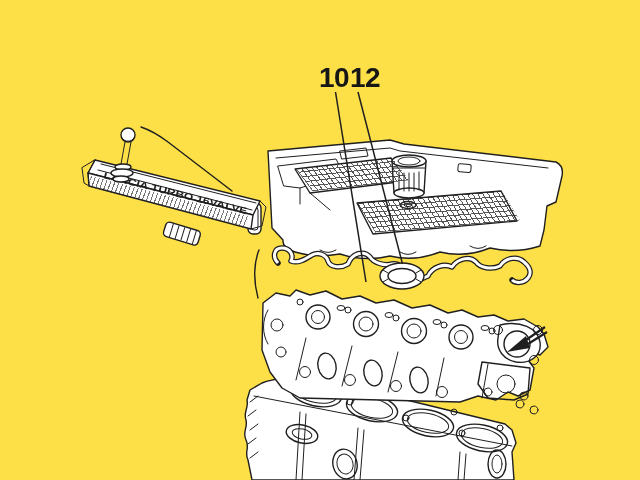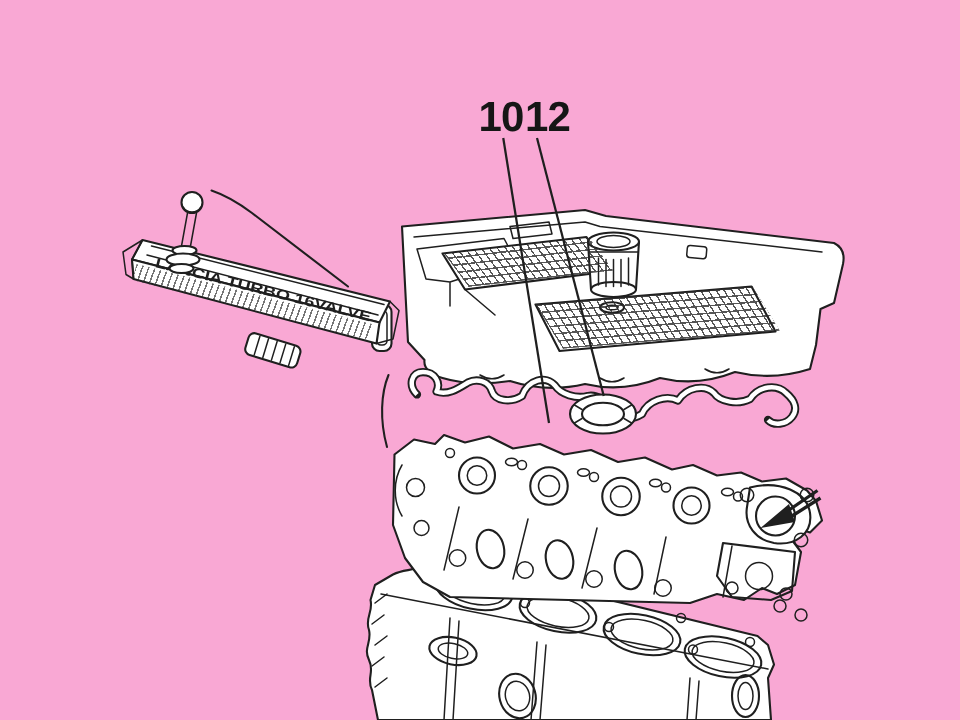--- a/index.html
+++ b/index.html
@@ -1,16 +1,16 @@
 <!DOCTYPE html>
 <html><head>
 <meta charset="utf-8">
 <style>
   html,body{margin:0;padding:0;}
-  #stage{position:relative;width:640px;height:480px;background:#f9a8d4;overflow:hidden;
+  #stage{position:relative;width:640px;height:480px;background:#fde047;overflow:hidden;
          font-family:"Liberation Sans",sans-serif;}
   #stage svg{position:absolute;left:0;top:0;}
   .artline{stroke:#1f1f1f;fill:none;stroke-width:1.4;stroke-linejoin:round;stroke-linecap:round;}
   .fillwhite{fill:#ffffff;}
   .thin{stroke-width:1;}
   .mesh{position:absolute;transform-origin:0 0;opacity:.8;pointer-events:none;}
   #mesh-a{left:296px;top:169px;width:97px;height:24px;
     transform:rotate(-6.5deg) skewX(30deg);
     background:repeating-linear-gradient(90deg,#2b2b2b 0 1px,transparent 1px 5px),
                repeating-linear-gradient(0deg,#2b2b2b 0 1px,transparent 1px 5px);}

